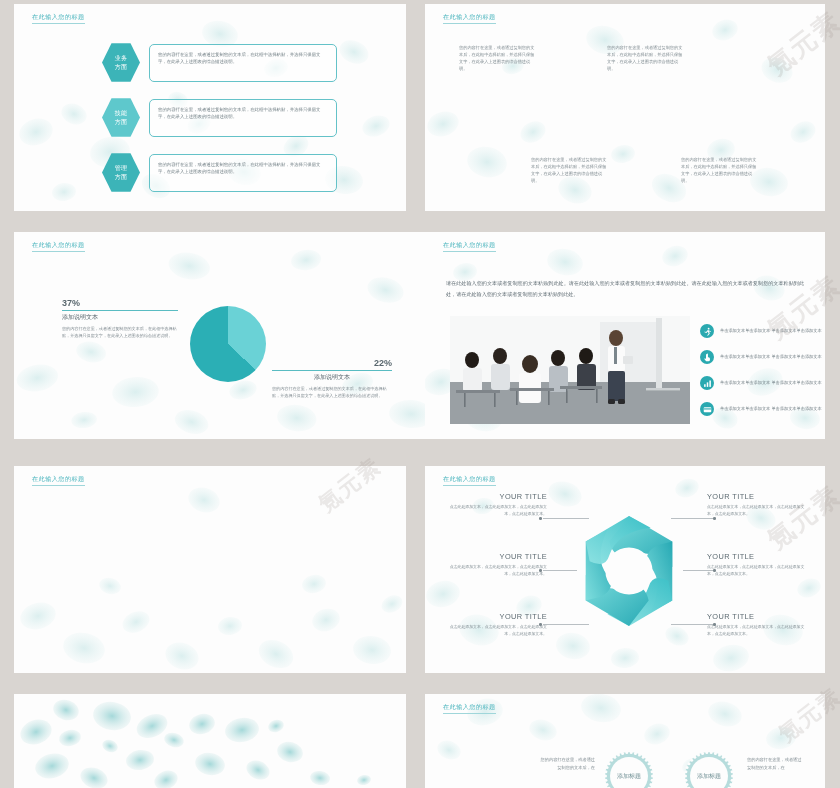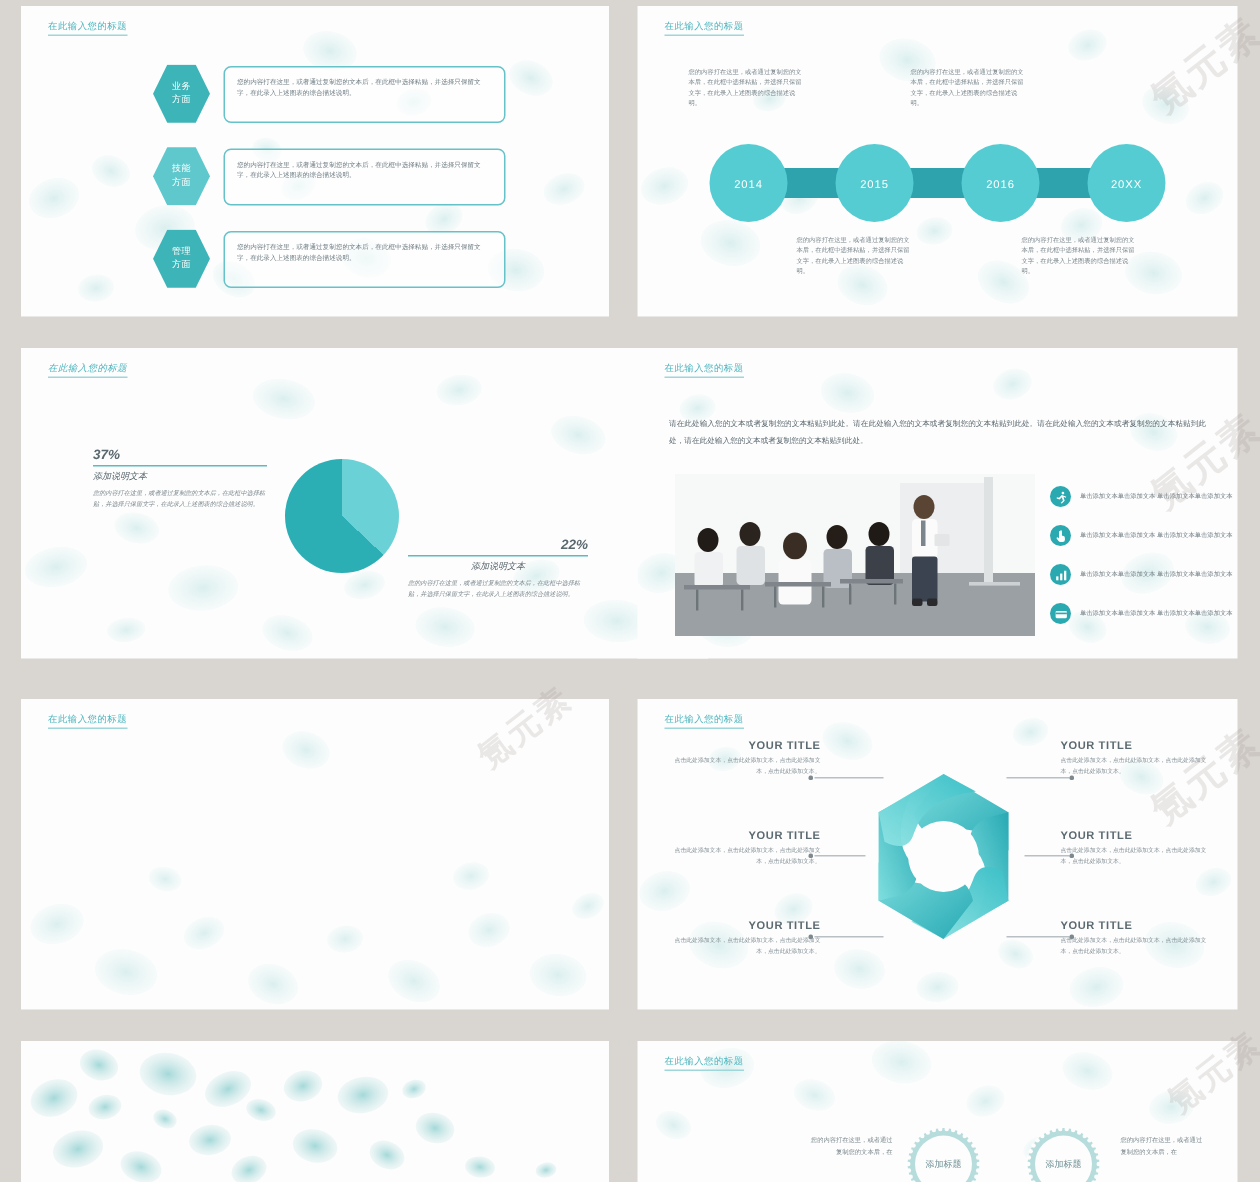--- a/index.html
+++ b/index.html
@@ -12,21 +12,21 @@
   #page{ position:relative; width:840px; height:788px; background:#d9d5d1; }
 
   
   .slide{
     position:absolute;
     background:#fdfdfd;
     overflow:hidden;
   }
   .s1{ left:14px;  top:4px;   width:392px; height:207px; }
   .s2{ left:425px; top:4px;   width:400px; height:207px; }
-  .s3{ left:14px;  top:232px; width:458px; height:207px;font-style:italic; }
+  .s3{ left:14px;  top:232px; width:458px; height:207px; }
   .s4{ left:425px; top:232px; width:400px; height:207px; }
   .s5{ left:14px;  top:466px; width:392px; height:207px; }
   .s6{ left:425px; top:466px; width:400px; height:207px; }
   .s7{ left:14px;  top:694px; width:392px; height:94px; }
   .s8{ left:425px; top:694px; width:400px; height:94px; }
 
   
   .leafbg{ position:absolute; inset:0; pointer-events:none; }
   .leafbg svg{ width:100%; height:100%; display:block; }
 
@@ -123,21 +123,21 @@
     width:14px; height:14px; border-radius:50%; flex:none;
     background:#2aa9b0; display:flex; align-items:center; justify-content:center;
   }
   .ic svg{ width:9px; height:9px; }
   .iltxt{ margin-left:6px; font-size:4.2px; line-height:1.8; color:#6d7a80; }
 
   
   .pw{ position:absolute; left:570px; top:512px; width:118px; height:118px; }
   .pw svg{ width:100%; height:100%; display:block; }
   .pwlab{ position:absolute; width:100px; }
-  .pwlab .t{ font-size:7.4px; color:#5c6a71; letter-spacing:.4px;font-weight:bold; }
+  .pwlab .t{ font-size:7.4px; color:#5c6a71; letter-spacing:.4px; }
   .pwlab .b{ font-size:3.9px; line-height:1.8; color:#828e94; margin-top:2px; }
   .pwlab.L{ text-align:right; }
   .pwlab.R{ text-align:left; }
   .pwline{ position:absolute; height:.6px; background:#b9bfc3; }
   .pwdot{ position:absolute; width:2.5px;height:2.5px; background:#7d898f; border-radius:50%; }
 
   
   .gear{ position:absolute; width:52px; height:52px; }
   .gear svg{ width:100%; height:100%; display:block; }
   .gtxt{
@@ -222,27 +222,20 @@
           <ellipse cx="180" cy="36" rx="19" ry="14" transform="rotate(14 180 36)"></ellipse>
           <ellipse cx="300" cy="26" rx="13" ry="10" transform="rotate(-20 300 26)"></ellipse>
           <ellipse cx="352" cy="66" rx="16" ry="12" transform="rotate(22 352 66)"></ellipse>
           <ellipse cx="88" cy="62" rx="11" ry="8" transform="rotate(-12 88 62)"></ellipse>
         </g>
       </svg>
     </div>
 
     <div class="sl-title">在此输入您的标题</div>
 
-    <div class="tl">
-      <div class="tl-bar"></div>
-      <div class="tlc" style="left:16px">2014</div>
-      <div class="tlc" style="left:100px">2015</div>
-      <div class="tlc" style="left:184px">2016</div>
-      <div class="tlc" style="left:268px">20XX</div>
-    </div>
 
     <div class="tl-note tn-a">您的内容打在这里，或者通过复制您的文本后，在此框中选择粘贴，并选择只保留文字，在此录入上述图表的综合描述说明。</div>
     <div class="tl-note tn-b">您的内容打在这里，或者通过复制您的文本后，在此框中选择粘贴，并选择只保留文字，在此录入上述图表的综合描述说明。</div>
     <div class="tl-note tn-c">您的内容打在这里，或者通过复制您的文本后，在此框中选择粘贴，并选择只保留文字，在此录入上述图表的综合描述说明。</div>
     <div class="tl-note tn-d">您的内容打在这里，或者通过复制您的文本后，在此框中选择粘贴，并选择只保留文字，在此录入上述图表的综合描述说明。</div>
   </div>
 
   <div class="slide s3">
     <div class="leafbg">
       <svg viewBox="0 0 392 207" preserveAspectRatio="none">

